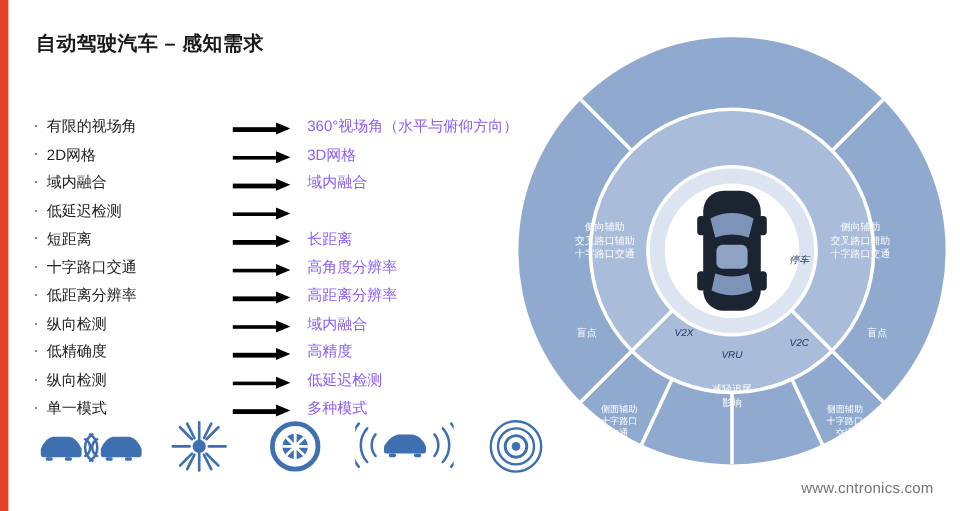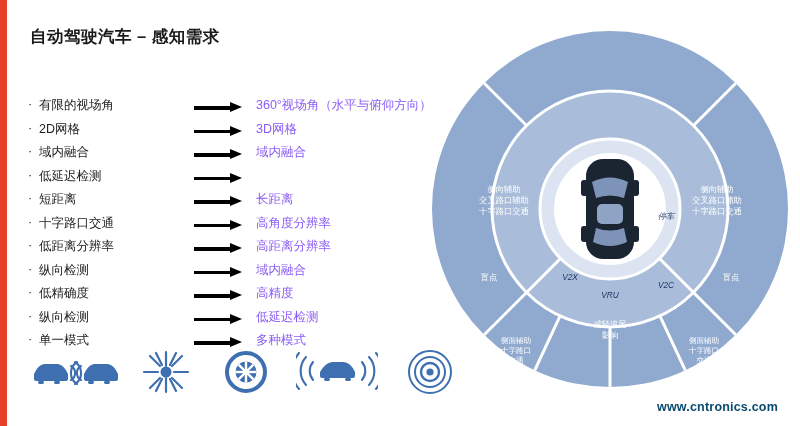--- a/index.html
+++ b/index.html
@@ -56,21 +56,21 @@
 
   
   .icons{
     position:absolute;left:30px;top:348px;width:420px;height:48px;
   }
   .icon-slot{position:absolute;top:0;}
 
   
   .watermark{
     position:absolute;right:22px;bottom:12px;
-    font-size:12.5px;color:#0c4a6e;letter-spacing:.2px;font-weight:bold;
+    font-size:12.5px;color:#737373;letter-spacing:.2px;
   }
 
   
   .diagram{
     position:absolute;left:430px;top:14px;width:360px;height:390px;
   }
   .diagram svg{display:block;}
   .dlabel{
     position:absolute;
     font-size:8.3px;color:#ffffff;text-align:center;line-height:11px;

